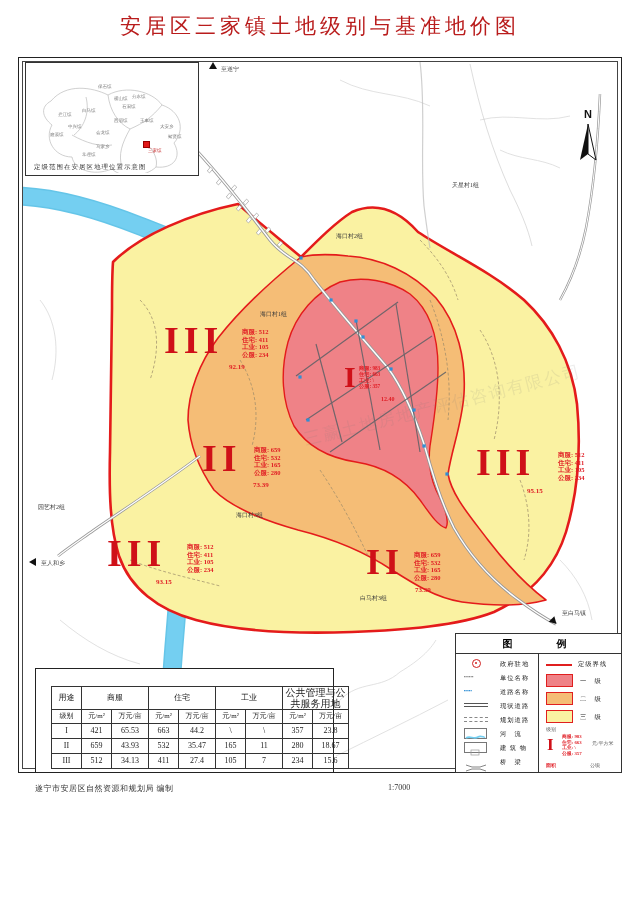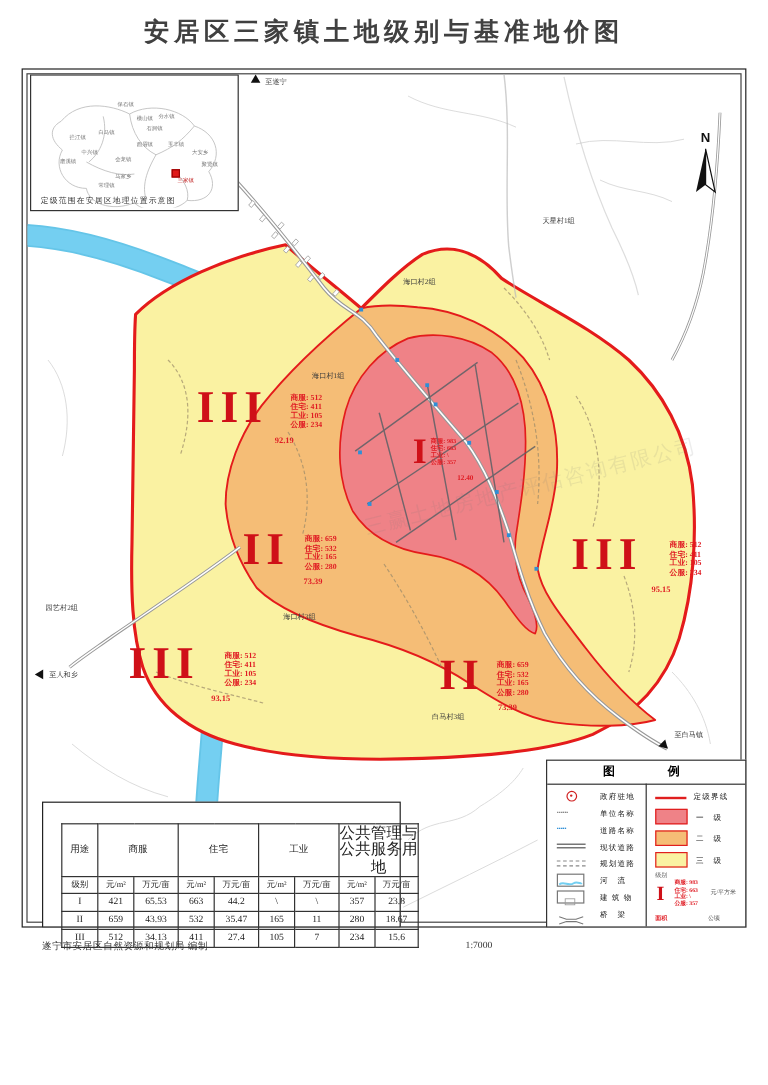--- a/index.html
+++ b/index.html
@@ -1,20 +1,20 @@
 <!DOCTYPE html>
 <html><head>
 <meta charset="utf-8">
 <style>
   html,body{margin:0;padding:0;background:#fff;}
   .page{position:relative;width:640px;height:904px;background:#fff;
         font-family:"Liberation Serif",serif;overflow:hidden;}
   .abs{position:absolute;}
   .page-title{top:12px;left:0;width:100%;text-align:center;font-size:21px;
-        font-weight:bold;letter-spacing:4px;color:#404040;}
+        font-weight:normal;letter-spacing:4px;color:#b91c1c;}
   .frame{left:18px;top:57px;width:602px;height:714px;border:1.5px solid #222;}
   .frame-inner{position:absolute;left:3px;top:3px;right:3px;bottom:3px;border:1px solid #444;}
   svg.map{position:absolute;left:0;top:0;}
   .lbl{position:absolute;font-size:6px;color:#3a3a3a;white-space:nowrap;line-height:1;z-index:5;}
   .dir-arrow{position:absolute;width:0;height:0;z-index:5;}
   .watermark{position:absolute;left:300px;top:392px;width:300px;font-size:17px;color:#777;
         opacity:.13;transform:rotate(-14deg);letter-spacing:2px;z-index:2;white-space:nowrap;}
   
   .anno{position:absolute;z-index:6;color:#d81a20;}
   .anno .num{font-family:"Liberation Serif",serif;font-weight:bold;color:#cf1018;
@@ -48,21 +48,21 @@
   .samp .grey{color:#555;font-size:5px;position:absolute;white-space:nowrap;font-weight:normal;}
   .samp .red{color:#e01c24;font-size:5px;position:absolute;white-space:nowrap;}
   
   .ptable{left:35px;top:668px;width:297px;height:103px;background:#fff;border:1.2px solid #222;z-index:9;}
   .ptable .t-title{position:absolute;top:0;left:0;width:100%;height:17px;line-height:17px;text-align:center;
         font-size:11px;font-weight:bold;letter-spacing:2px;}
   .ptable table{position:absolute;top:17px;left:15px;width:100%;border-collapse:collapse;
         font-size:8px;color:#222;table-layout:fixed;}
   .ptable td,.ptable th{border:.8px solid #333;text-align:center;padding:0;font-weight:normal;
         height:13px;line-height:1.1;overflow:hidden;}
-  .ptable .hd2{font-size:13px;}
+  .ptable .hd2{font-size:10px;}
   
   .footer-left{left:35px;top:783px;font-size:8px;color:#333;letter-spacing:.5px;}
   .footer-scale{left:340px;top:783px;font-size:8px;color:#333;margin-left:48px;}
   .footer-right{right:30px;top:782px;font-size:8px;color:#333;text-align:right;line-height:11px;}
 </style>
 </head>
 <body>
 
 <div class="page">
 
@@ -251,32 +251,32 @@
   </div>
 
   <div class="anno" style="left:476px;top:445px;">
     <div class="num" style="font-size:38px;">III</div>
     <div class="info" style="left:82px;top:6px;">
       <div>商服: 512</div>
       <div>住宅: 411</div>
       <div>工业: 105</div>
       <div>公服: 234</div>
     </div>
-    <div class="area" style="left:32px;top:42px;">95.15</div>
+    <div class="area" style="left:16px;top:42px;">95.15</div>
   </div>
 
   <div class="anno" style="left:107px;top:536px;">
     <div class="num" style="font-size:38px;">III</div>
     <div class="info" style="left:80px;top:7px;">
       <div>商服: 512</div>
       <div>住宅: 411</div>
       <div>工业: 105</div>
       <div>公服: 234</div>
     </div>
-    <div class="area" style="left:34px;top:42px;">93.15</div>
+    <div class="area" style="left:14px;top:42px;">93.15</div>
   </div>
 
   <div class="anno" style="left:366px;top:546px;">
     <div class="num" style="font-size:36px;">II</div>
     <div class="info" style="left:48px;top:5px;">
       <div>商服: 659</div>
       <div>住宅: 532</div>
       <div>工业: 165</div>
       <div>公服: 280</div>
     </div>

